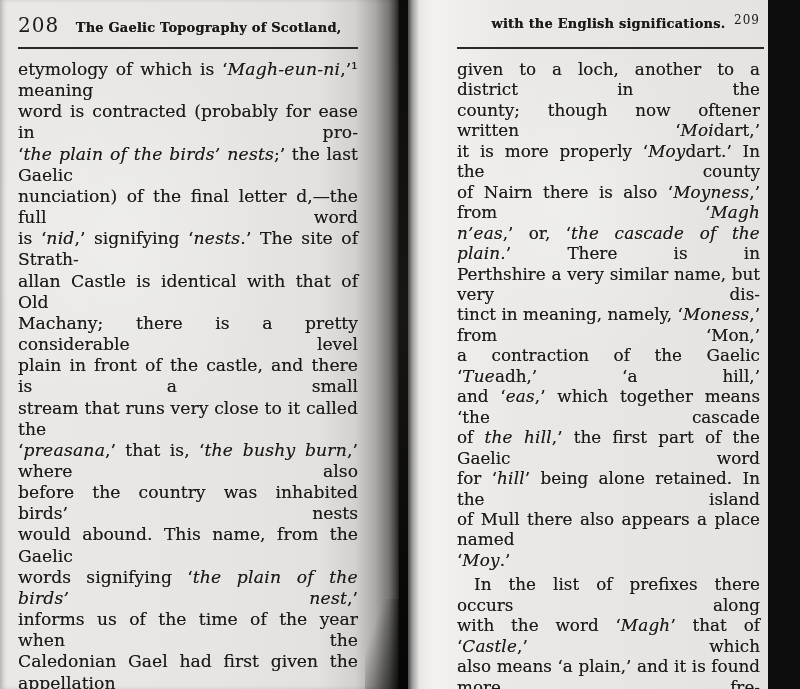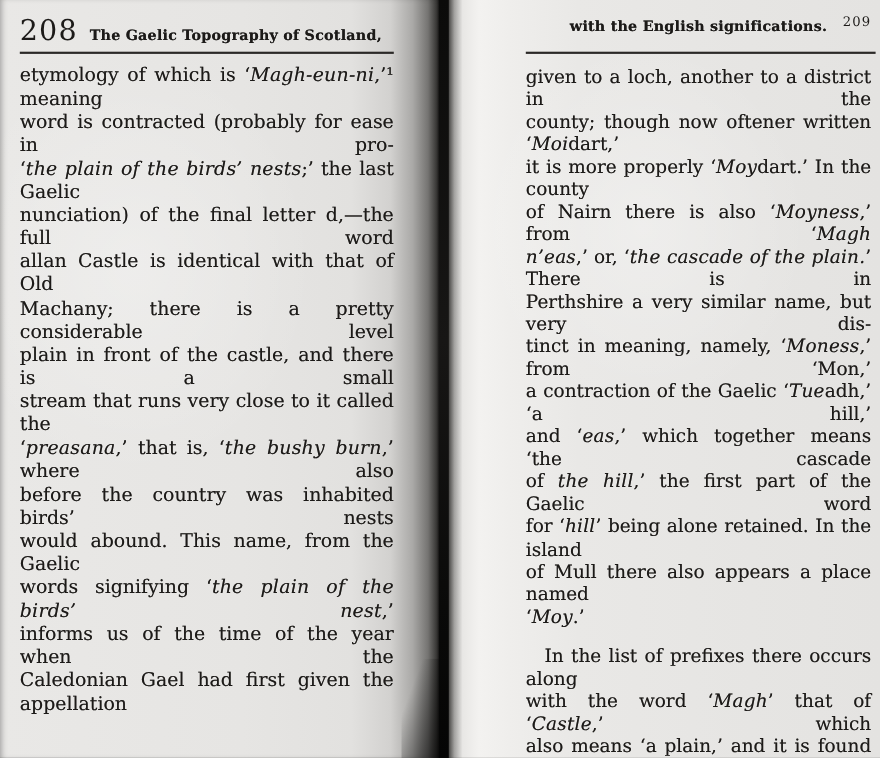--- a/index.html
+++ b/index.html
@@ -24,72 +24,73 @@
       linear-gradient(to right,#e9e8e6 0%,#e6e5e3 55%,#e2e1df 80%,#d2d1cf 89%,#aaa9a7 94%,#757472 97.5%,#3a3937 99.4%,#1c1b1a 100%);
     box-shadow:inset 4px 0 6px -3px rgba(0,0,0,0.35);
     padding:13px 41px 0 18px;
   }
   .page-left::after{ 
     content:"";position:absolute;right:0;bottom:0;width:34px;height:90px;
     background:linear-gradient(to top left, rgba(0,0,0,0.65), rgba(0,0,0,0) 72%);
     pointer-events:none;
   }
   .page-right{
-    left:408px;width:392px;
+    left:408px;width:360px;
     background:
       radial-gradient(ellipse 55% 35% at 45% 30%, rgba(255,255,255,0.30), rgba(255,255,255,0) 70%),
       linear-gradient(to right,#4a4947 0%,#a3a2a0 1.3%,#e8e7e5 3.2%,#f3f2f0 7%,#efeeec 14%,#e9e8e6 30%,#e6e5e3 70%,#e4e3e1 100%);
-    padding:13px 8px 0 70px;
+    padding:13px 8px 0 49px;
   }
   .gutter{
     position:absolute;top:0;left:399px;width:9px;height:689px;
     background:linear-gradient(to bottom,#0b0b0a 0%,#171615 45%,#0a0a09 80%,#050505 100%);
   }
   
   .runhead{display:flex;align-items:baseline;height:27px;position:relative;}
-  .pagenum{font-size:26px;letter-spacing:1px;}
+  .pagenum{font-size:20px;letter-spacing:1px;}
   .blackletter{
     font-weight:bold;letter-spacing:0.2px;font-size:13px;
     white-space:nowrap;text-shadow:0 0 0.6px rgba(0,0,0,0.7);
   }
   .runhead-title-l{flex:1;text-align:center;}
   .runhead-r{display:block;text-align:center;}
   .pagenum-r{position:absolute;right:0;top:0;font-size:12px;letter-spacing:1px;}
   .headrule{border:0;border-top:2px solid #2b2927;margin:7px 0 0 0;}
   .headrule-r{margin-right:-4px;}
   
   .page-body{margin-top:10px;}
   .page-left .page-body{font-size:17.2px;line-height:21.15px;}
   .page-right .page-body{font-size:16.8px;line-height:20.45px;}
   .line{
     text-align:justify;text-align-last:justify;
     white-space:normal;
     text-shadow:0 0 0.5px rgba(20,18,16,0.55);
   }
   .line.no-just{text-align-last:left;}
   .line.indent{text-indent:17px;}
-  .line.gap{margin-top:16px;}
+  .line.gap{margin-top:4px;}
   i{letter-spacing:0.2px;}
 </style>
 </head>
 <body>
 
 <div class="book">
 
   <div class="page page-left">
     <div class="runhead">
       <span class="pagenum">208</span>
       <span class="blackletter runhead-title-l">The Gaelic Topography of Scotland,</span>
     </div>
     <hr class="headrule">
     <div class="page-body">
         <div class="line">etymology of which is ‘<i>Magh-eun-ni</i>,’¹ meaning</div>
         <div class="line">word is contracted (probably for ease in pro-</div>
         <div class="line">‘<i>the plain of the birds’ nests</i>;’ the last Gaelic</div>
         <div class="line">nunciation) of the final letter d,—the full word</div>
+        <div class="line">is ‘<i>nid</i>,’ signifying ‘<i>nests.</i>’  The site of Strath-</div>
         <div class="line">allan Castle is identical with that of Old</div>
         <div class="line">Machany; there is a pretty considerable level</div>
         <div class="line">plain in front of the castle, and there is a small</div>
         <div class="line">stream that runs very close to it called the</div>
         <div class="line">‘<i>preasana</i>,’ that is, ‘<i>the bushy burn</i>,’ where also</div>
         <div class="line">before the country was inhabited birds’ nests</div>
         <div class="line">would abound.  This name, from the Gaelic</div>
         <div class="line">words signifying ‘<i>the plain of the birds’ nest</i>,’</div>
         <div class="line">informs us of the time of the year when the</div>
         <div class="line">Caledonian Gael had first given the appellation</div>

